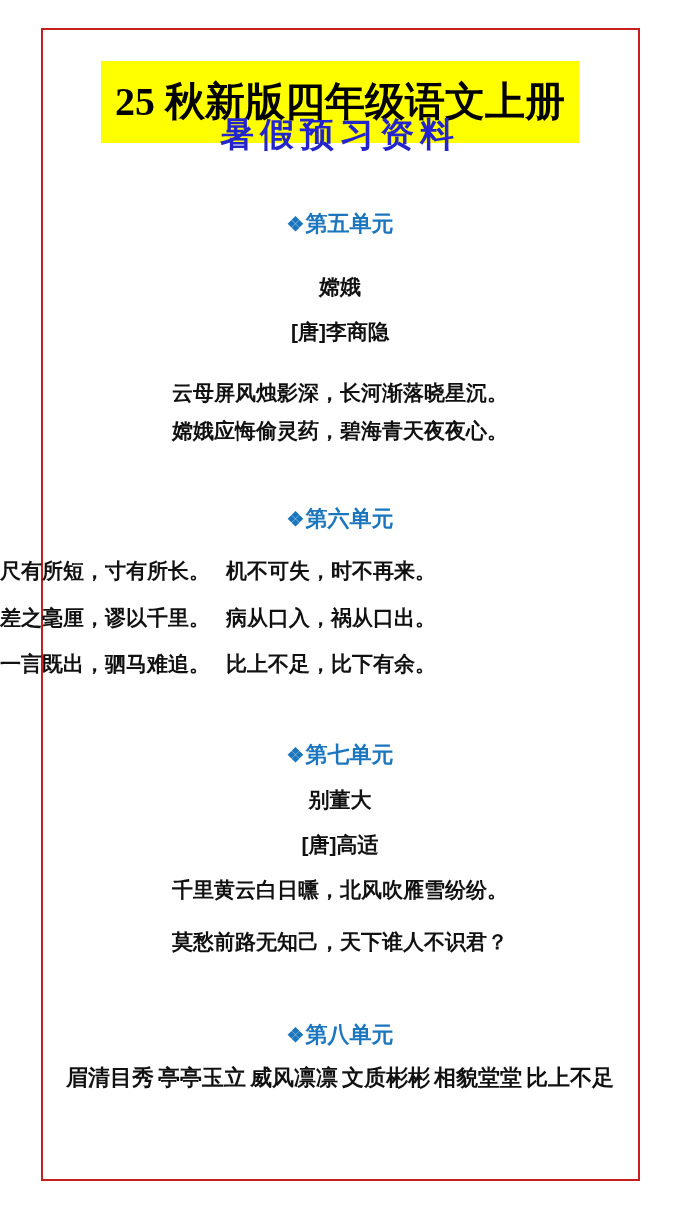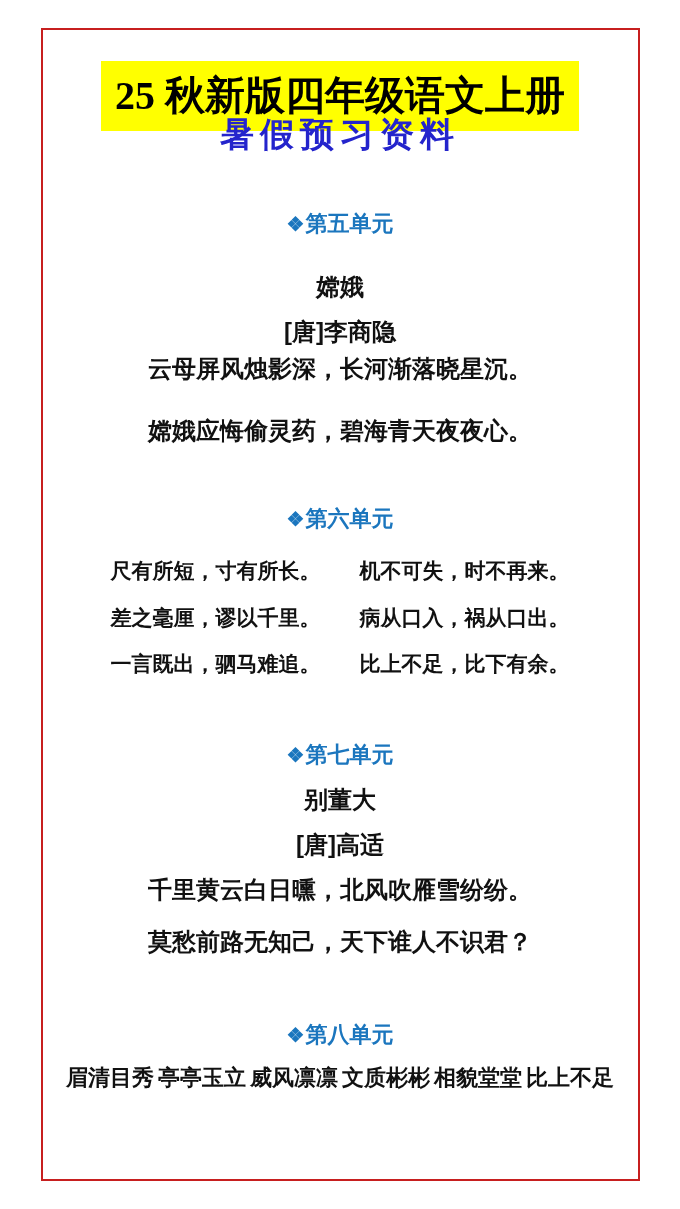--- a/index.html
+++ b/index.html
@@ -36,50 +36,50 @@
   .title-line {
     top: 61px;
     font-family: "Liberation Serif", serif;
     font-size: 40px;
     line-height: 50px;
     color: #000000;
   }
   .hl {
     background: var(--highlight_yellow, #ffff00);
     display: inline-block;
-    padding: 10px 14px;
+    padding: 16px 14px;
   }
   .subtitle {
     top: 115px;
     font-family: "Liberation Serif", serif;
     font-size: 34px;
     line-height: 40px;
     letter-spacing: 6px;
     color: var(--subtitle_blue, #2424cc);
   }
   .unit-heading {
     font-size: 22px;
     line-height: 26px;
     color: var(--heading_blue, #1b76be);
   }
   .diamond {
     font-size: 20px;
     margin-right: 1px;
   }
   .body-line {
-    font-size: 24px;
+    font-size: 21px;
     line-height: 25px;
   }
   .prow {
     position: absolute;
     left: 0;
     right: 0;
     display: flex;
-    justify-content: center;
-    gap: 39px;
+    justify-content: flex-start;
+    gap: 16px;
     font-weight: 700;
     font-size: 21px;
     line-height: 25px;
     white-space: nowrap;
   }
   .idioms-row {
     position: absolute;
     left: 0;
     right: 0;
     display: flex;
@@ -99,21 +99,21 @@
 <div class="line title-line">
   <span class="hl">25 秋新版四年级语文上册</span>
 </div>
 <div class="line subtitle">暑假预习资料</div>
 
 <div class="line unit-heading" style="top:211px">
   <span class="diamond">❖</span><span>第五单元</span>
 </div>
 <div class="line body-line" style="top:274px">嫦娥</div>
 <div class="line body-line" style="top:319px">[唐]李商隐</div>
-<div class="line body-line" style="top:356px">云母屏风烛影深，长河渐落晓星沉。</div>
+<div class="line body-line" style="top:380px">云母屏风烛影深，长河渐落晓星沉。</div>
 <div class="line body-line" style="top:418px">嫦娥应悔偷灵药，碧海青天夜夜心。</div>
 
 <div class="line unit-heading" style="top:506px">
   <span class="diamond">❖</span><span>第六单元</span>
 </div>
 <div class="prow" style="top:558px">
   <span>尺有所短，寸有所长。</span>
   <span>机不可失，时不再来。</span>
 </div>
 <div class="prow" style="top:605px">

